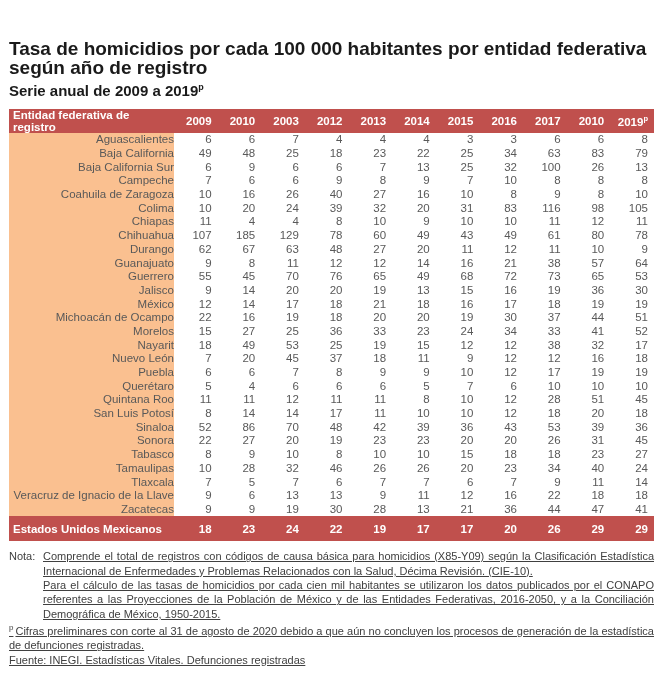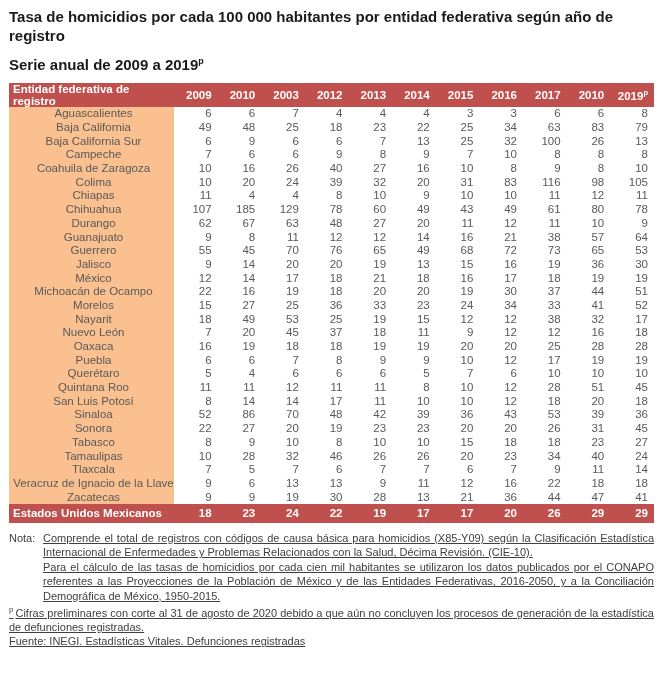--- a/index.html
+++ b/index.html
@@ -11,50 +11,50 @@
     --note-text:#404040;
   }
   *{box-sizing:border-box;margin:0;padding:0;}
   html,body{width:663px;height:680px;background:#FFFFFF;overflow:hidden;}
   body{
     font-family:"Liberation Sans", sans-serif;
     padding:7px 9px 0 9px;
     color:var(--body-text);
   }
   .page-title{
-    font-size:15px;line-height:19px;font-weight:700;color:var(--title-text);
+    font-size:19px;line-height:19px;font-weight:700;color:var(--title-text);margin-top:32px;
   }
   .page-subtitle{
     font-size:15px;line-height:19px;font-weight:700;color:var(--title-text);
-    margin-top:7px;margin-bottom:9px;
+    margin-top:1px;margin-bottom:9px;
   }
   .page-subtitle sup, .page-title sup{font-size:9px;}
   table{
     width:100%;border-collapse:collapse;table-layout:fixed;
   }
   col.entity-col{width:165px;}
   thead th{
     background:var(--header-bg);color:var(--header-text);
     font-size:11.5px;font-weight:700;height:21px;
     text-align:right;padding-right:6px;vertical-align:middle;
   }
   thead th sup{font-size:7.5px;}
   thead th.entity{text-align:left;padding-left:4px;padding-right:0;}
   tbody td{
     font-size:11.5px;height:13.7px;line-height:13px;vertical-align:middle;
     text-align:right;padding-right:6px;color:var(--body-text);
   }
   tbody td.entity{
-    text-align:center;padding-left:4px;padding-right:0;
+    text-align:right;padding-left:4px;padding-right:0;
     background:var(--entity-col-bg);
     white-space:nowrap;overflow:hidden;
   }
   tfoot td{
     background:var(--header-bg);color:var(--header-text);
-    font-size:11.5px;font-weight:700;height:19px;vertical-align:middle;
+    font-size:11.5px;font-weight:700;height:25px;vertical-align:middle;
     text-align:right;padding-right:6px;
   }
   tfoot td.entity{text-align:left;padding-left:4px;padding-right:0;}
   .notes{
     margin-top:8px;font-size:11px;line-height:14.4px;color:var(--note-text);
     text-align:justify;
   }
   .note{margin:0;text-decoration:underline;}
   .note.hang{position:relative;padding-left:34px;}
   .note-label{position:absolute;left:0;top:0;}
@@ -320,34 +320,20 @@
         <td>37</td>
         <td>18</td>
         <td>11</td>
         <td>9</td>
         <td>12</td>
         <td>12</td>
         <td>16</td>
         <td>18</td>
       </tr>
       <tr>
-        <td class="entity">Oaxaca</td>
-        <td>16</td>
-        <td>19</td>
-        <td>18</td>
-        <td>18</td>
-        <td>19</td>
-        <td>19</td>
-        <td>20</td>
-        <td>20</td>
-        <td>25</td>
-        <td>28</td>
-        <td>28</td>
-      </tr>
-      <tr>
         <td class="entity">Puebla</td>
         <td>6</td>
         <td>6</td>
         <td>7</td>
         <td>8</td>
         <td>9</td>
         <td>9</td>
         <td>10</td>
         <td>12</td>
         <td>17</td>

